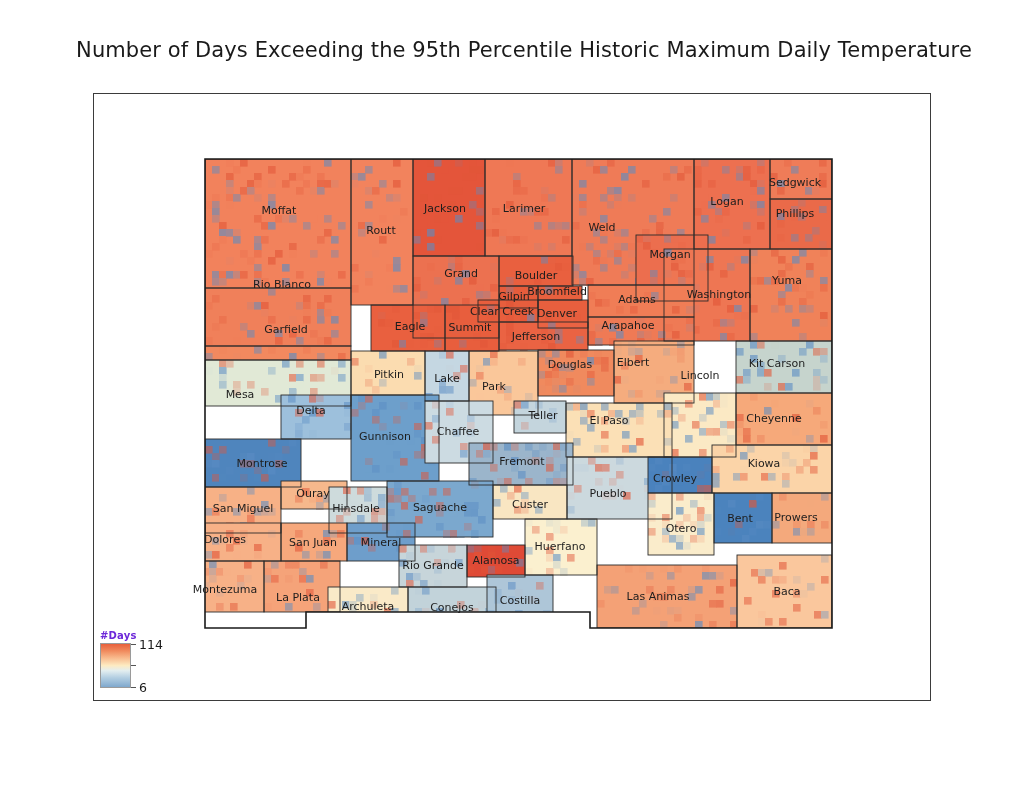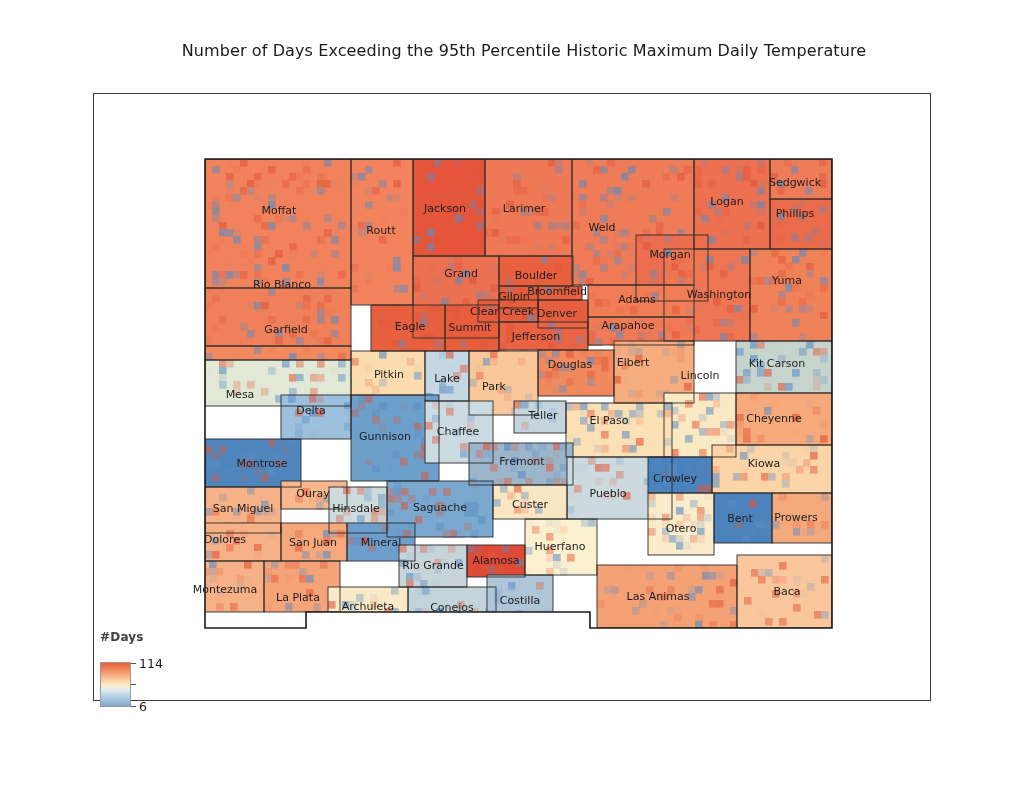--- a/index.html
+++ b/index.html
@@ -23,21 +23,21 @@
   }
   .title-block {
     position: absolute;
     left: 0;
     top: 38px;
     width: 1024px;
     text-align: center;
     color: #1a1a1a;
   }
   .title-line1 {
-    font-size: 16px;
+    font-size: 21px;
     line-height: 25px;
     letter-spacing: 0.1px;
     white-space: nowrap;
     padding-left: 24px;
   }
   .title-line2 {
     font-size: 16.5px;
     line-height: 25px;
     letter-spacing: 0.1px;
     white-space: nowrap;
@@ -70,24 +70,24 @@
     paint-order: stroke;
     stroke: none;
   }
   .legend {
     position: absolute;
     left: 99px;
     top: 630px;
     width: 95px;
   }
   .legend-title {
-    font-size: 12px;
+    font-size: 10px;
     font-weight: bold;
-    color: #404040;
-    margin: 0 0 18px 1px;
+    color: #6d28d9;
+    margin: 0 0 2px 1px;
     letter-spacing: 0.2px;
   }
   .legend-body {
     position: relative;
     height: 48px;
   }
   .legend-bar {
     position: absolute;
     left: 1px;
     top: 0;

